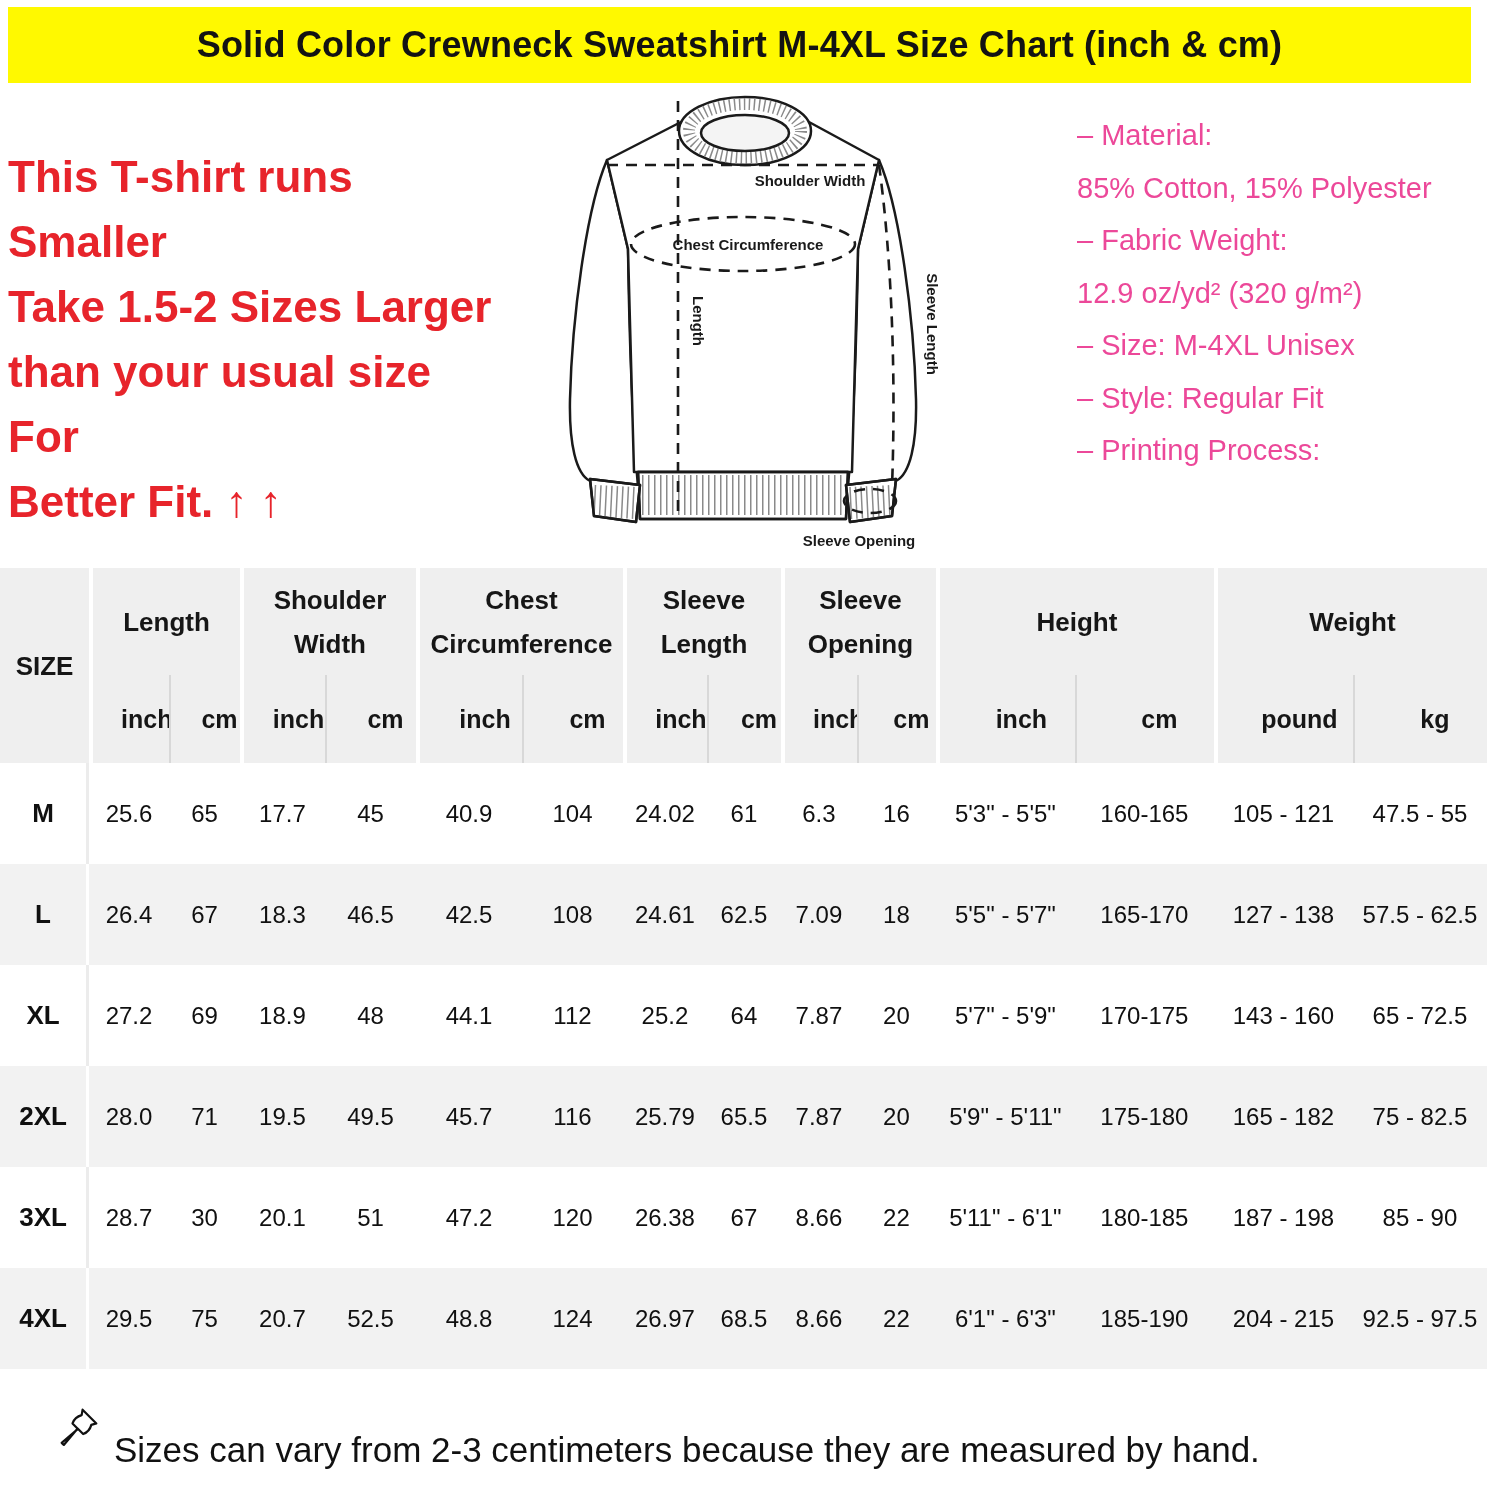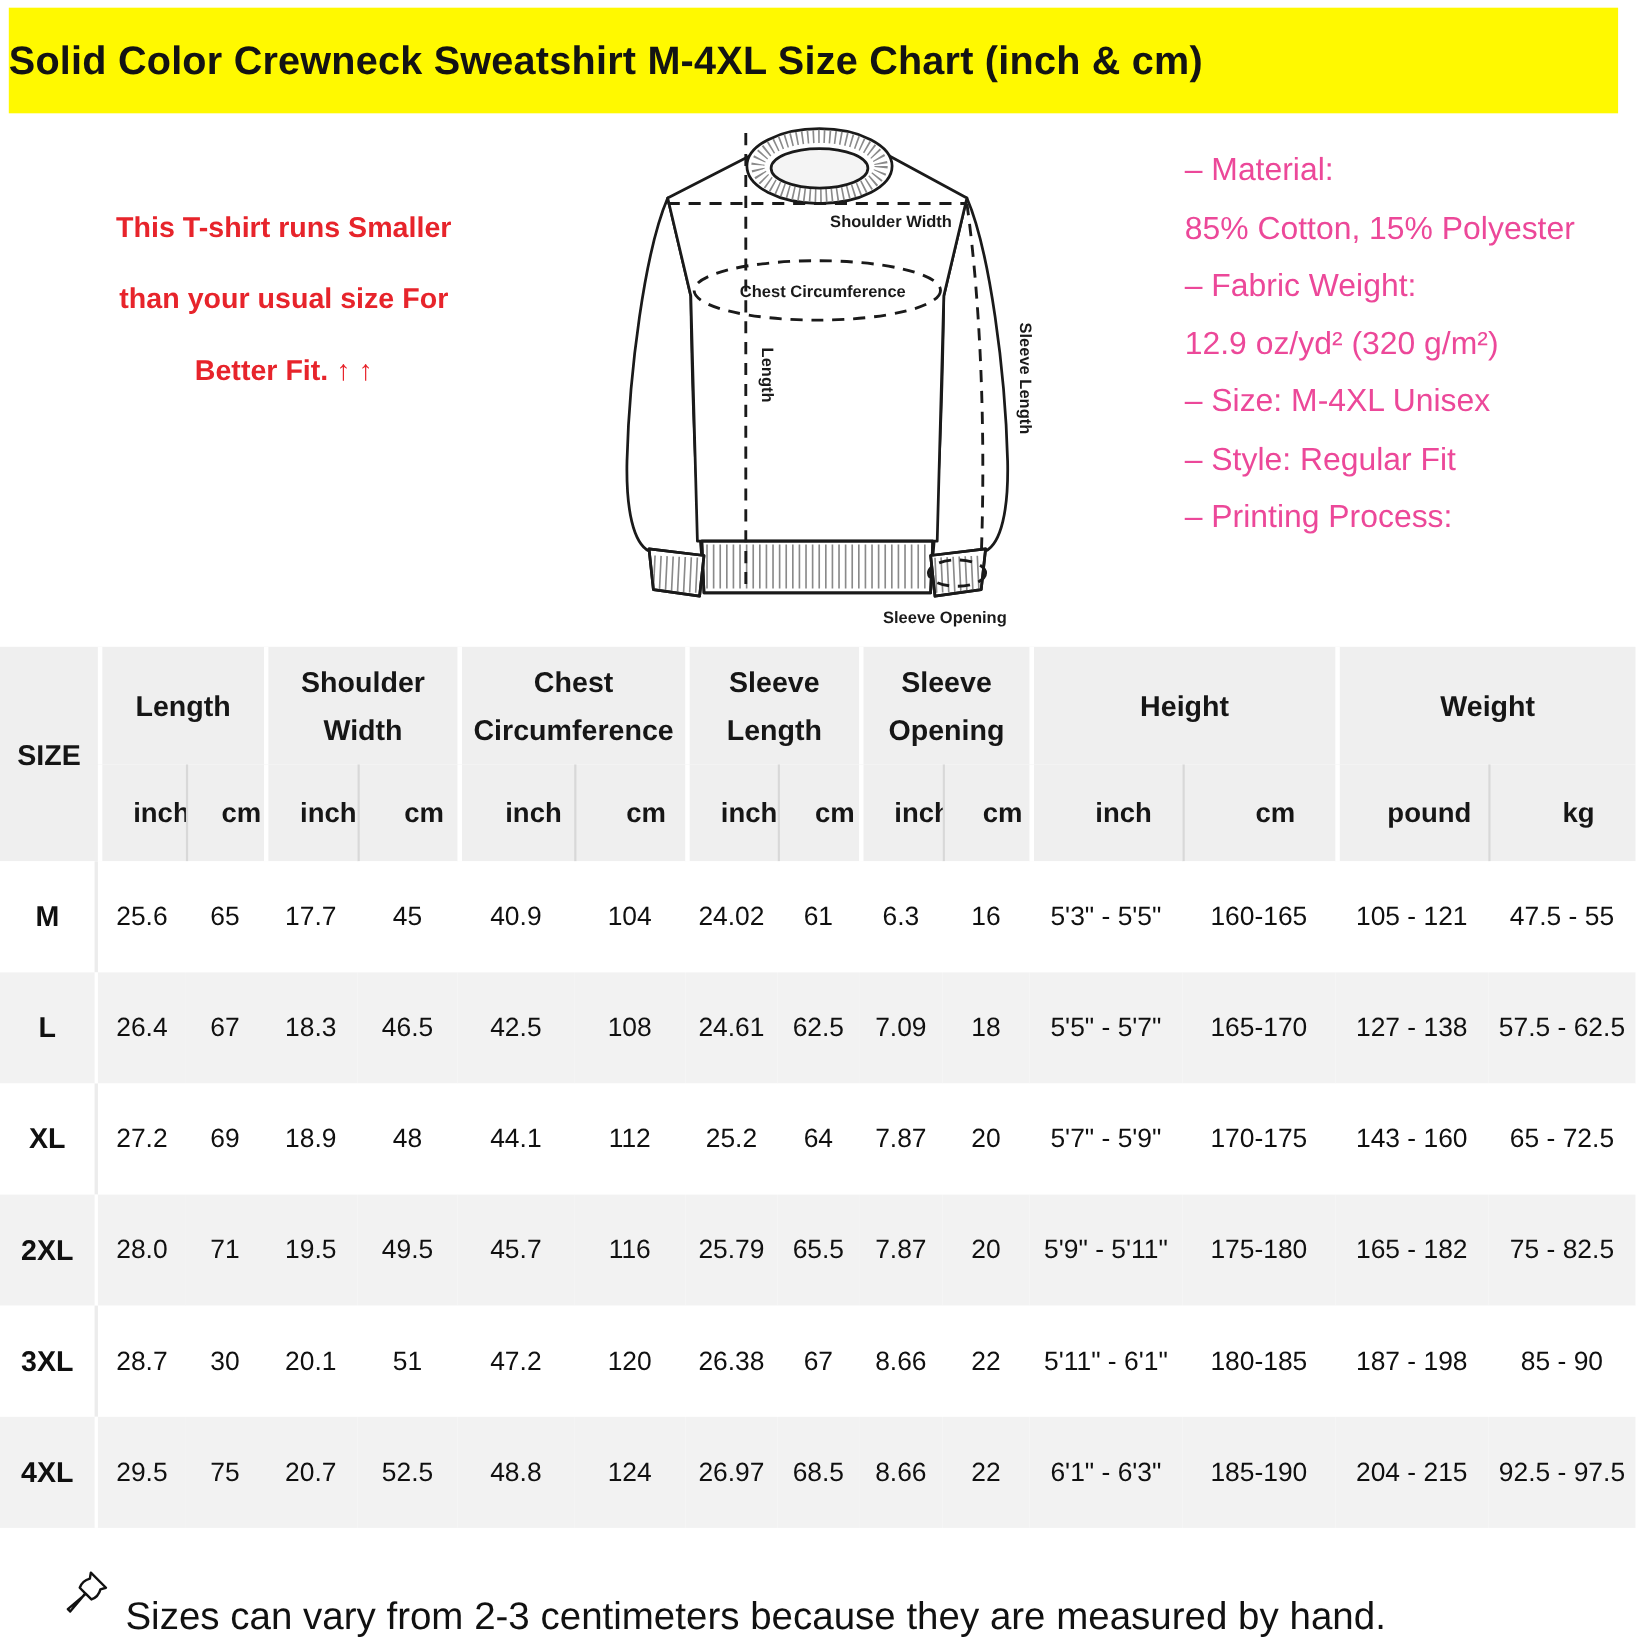--- a/index.html
+++ b/index.html
@@ -1,26 +1,26 @@
 <!DOCTYPE html>
 <html><head>
 <meta charset="utf-8">
 <style>
   * { box-sizing: border-box; margin: 0; padding: 0; }
   html,body { width:1487px; height:1491px; background:#fff; font-family:"Liberation Sans", sans-serif; color:#161616; overflow:hidden; }
 
   
-  .banner { margin:7px 16px 0 8px; height:96px; background:#FFF900;
-            display:flex; align-items:center; }
+  .banner { margin:7px 16px 0 8px; height:76px; background:#FFF900;
+            display:flex; align-items:center; justify-content:center; }
   .banner .title { font-size:36px; font-weight:bold; color:#131313; letter-spacing:.2px; }
 
   
   .middle { position:relative; height:479px; }
-  .warning { position:absolute; left:8px; top:71px; width:500px;
-             font-size:26px; font-weight:bold; color:#E7242B; line-height:65px;text-align:center; }
+  .warning { position:absolute; left:8px; top:61px; width:500px;
+             font-size:44px; font-weight:bold; color:#E7242B; line-height:65px; }
   .specs { position:absolute; left:1077px; top:26px; font-size:29px; line-height:52.5px; color:#ec4899; }
   .diagram { position:absolute; left:548px; top:6px; width:400px; height:470px; }
   .diagram svg { width:100%; height:100%; }
   .sketch-label { font-size:15px; font-weight:bold; fill:#1a1a1a; font-family:"Liberation Sans",sans-serif; }
 
   
   table { width:1487px; border-collapse:separate; border-spacing:0; table-layout:fixed; margin-top:6px; }
   th, td { text-align:center; vertical-align:middle; white-space:nowrap; overflow:hidden; }
   thead th { background:#EFEFEF; font-weight:bold; color:#161616; }
   tr.h1 th { height:107px; font-size:26px; line-height:44px; white-space:normal; }
@@ -42,20 +42,21 @@
 <body>
 
 <div class="banner">
   <div class="title">Solid Color Crewneck Sweatshirt M-4XL Size Chart (inch &amp; cm)</div>
 </div>
 
 <div class="middle">
 
   <div class="warning">
     <div>This T-shirt runs Smaller</div>
+    <div>Take 1.5-2 Sizes Larger</div>
     <div>than your usual size For</div>
     <div>Better Fit. ↑ ↑</div>
   </div>
 
   <div class="diagram">
     <svg viewBox="0 0 400 470">
       <g stroke="#1a1a1a" stroke-width="2.5" stroke-linejoin="round" fill="#ffffff">
 
         <path d="M59,71 C38,120 24,230 22,310 C21,355 28,385 42,392 L90,398 C84,330 81,230 80,160 Z"></path>
         <path d="M331,71 C352,120 366,230 368,310 C369,355 362,385 348,392 L300,398 C306,330 309,230 310,160 Z"></path>

